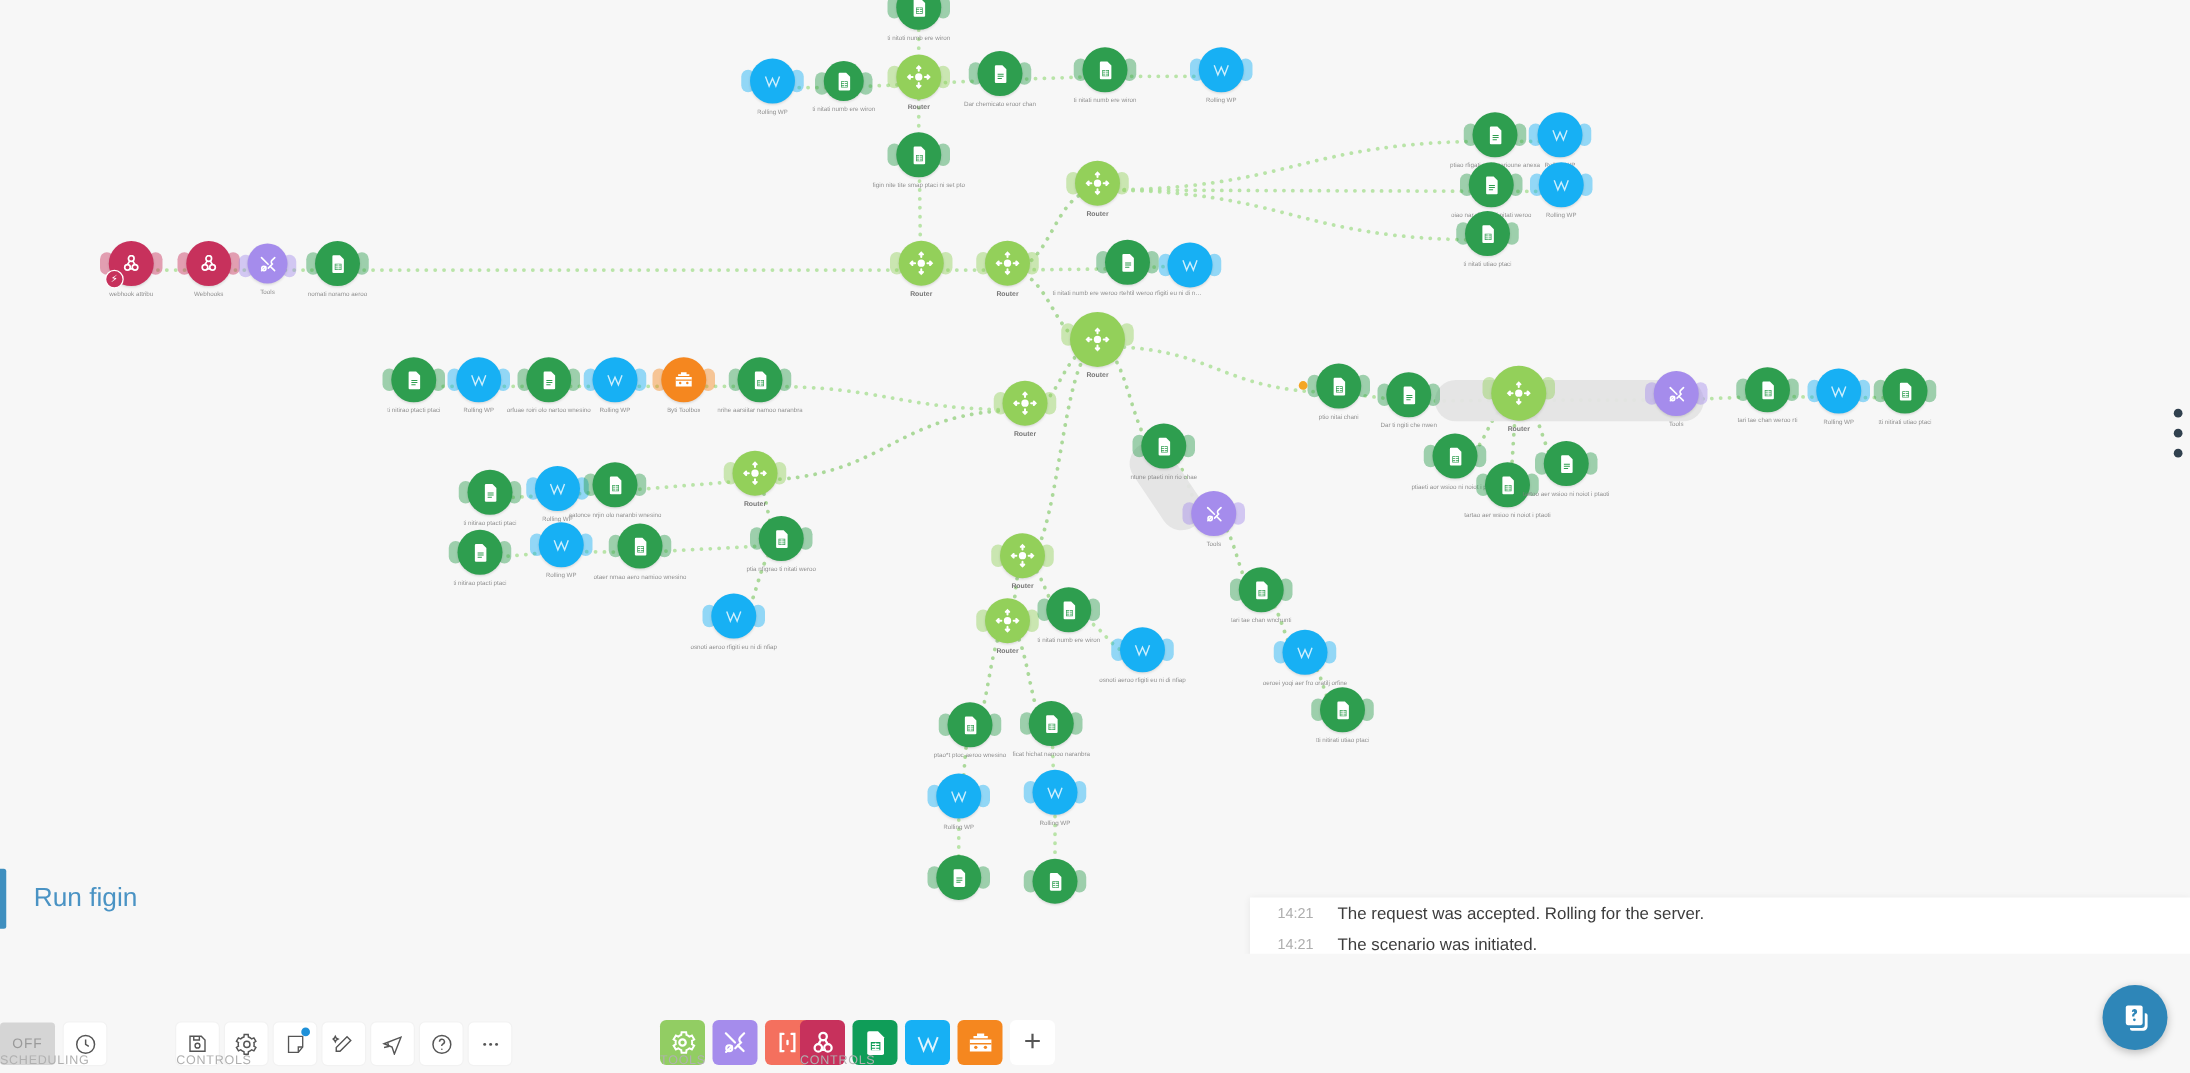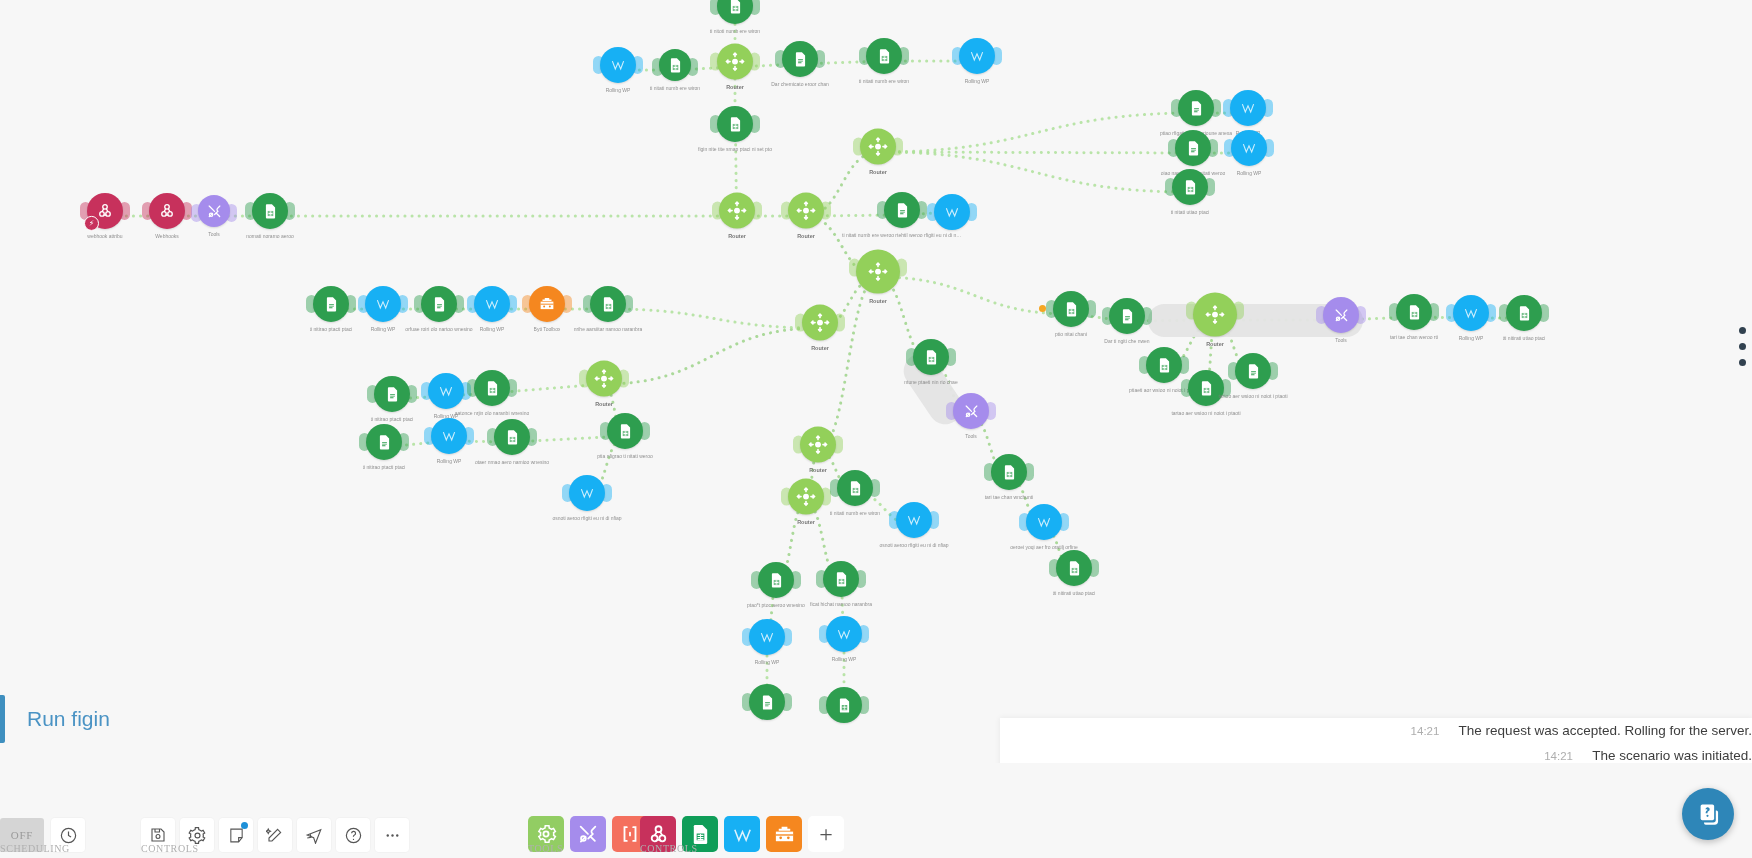--- a/index.html
+++ b/index.html
@@ -45,38 +45,38 @@
   
   #edge-menu{position:absolute;right:6px;top:327px;display:flex;flex-direction:column;gap:9px;}
   #edge-menu i{display:block;width:7px;height:7px;border-radius:50%;background:#31414f;}
 
   
   #runonce{position:absolute;left:0;bottom:115px;display:flex;align-items:center;}
   #runonce .bar{width:5px;height:48px;background:#3f8fbf;border-radius:0 2px 2px 0;}
   #runonce .txt{margin-left:22px;font-size:21px;color:#4a93c4;}
 
   
-  #toolbar{position:absolute;left:0;bottom:0;width:1752px;height:95px;background:#f7f7f7;font-family:Liberation Serif, serif;}
+  #toolbar{position:absolute;left:0;bottom:0;width:1752px;height:95px;background:#f7f7f7;}
   .tgroup{position:absolute;bottom:6px;display:flex;align-items:flex-end;}
   .tgroup .cap{position:absolute;bottom:-2px;left:0;font-size:10px;letter-spacing:.6px;color:#b0b0b0;}
   .tbtn{width:34px;height:34px;background:#fff;border-radius:4px;display:flex;align-items:center;
         justify-content:center;margin-right:5px;position:relative;box-shadow:0 0 0 1px rgba(0,0,0,.02);}
   .tbtn svg{display:block;}
   .tbtn .dot{position:absolute;top:4px;right:5px;width:7px;height:7px;border-radius:50%;background:#1e90d8;}
   .offbtn{width:44px;height:34px;background:#d5d5d5;border-radius:3px;display:flex;align-items:center;
           justify-content:center;color:#9a9a9a;font-size:11px;letter-spacing:.8px;margin-right:7px;}
   .appbtn{width:36px;height:36px;border-radius:5px;display:flex;align-items:center;justify-content:center;
           margin-right:6px;}
   .plusbtn{width:36px;height:36px;border-radius:5px;background:#fff;display:flex;align-items:center;
            justify-content:center;margin-right:6px;color:#555;font-size:24px;line-height:1;font-weight:300;}
 
   
   #logpanel{position:absolute;right:0;bottom:40px;width:752px;background:#fff;
             box-shadow:0 0 6px rgba(0,0,0,.07);}
-  .logrow{display:flex;align-items:center;height:25px;padding:0 0 0 22px;justify-content:flex-end;}
+  .logrow{display:flex;align-items:center;height:25px;padding:0 0 0 22px;}
   .logtime{width:48px;font-size:11.5px;color:#aeaeae;flex:none;}
   .logmsg{font-size:13.5px;color:#3d3d3d;}
   #logclose{position:absolute;right:18px;bottom:107px;font-size:15px;color:#b4b4b4;cursor:pointer;line-height:1;}
   #logcap{position:absolute;right:722px;bottom:2px;font-size:10px;letter-spacing:.6px;color:#b0b0b0;}
 
   
   #helpfab{position:absolute;right:18px;bottom:18px;width:52px;height:52px;border-radius:50%;
            background:#2e86b8;display:flex;align-items:center;justify-content:center;
            box-shadow:0 2px 7px rgba(0,0,0,.25);}
 </style>

